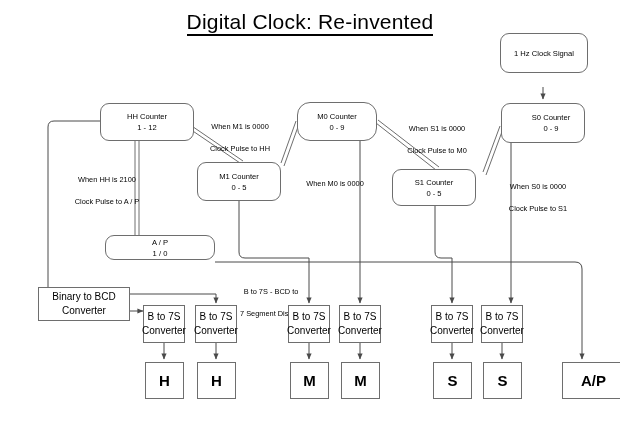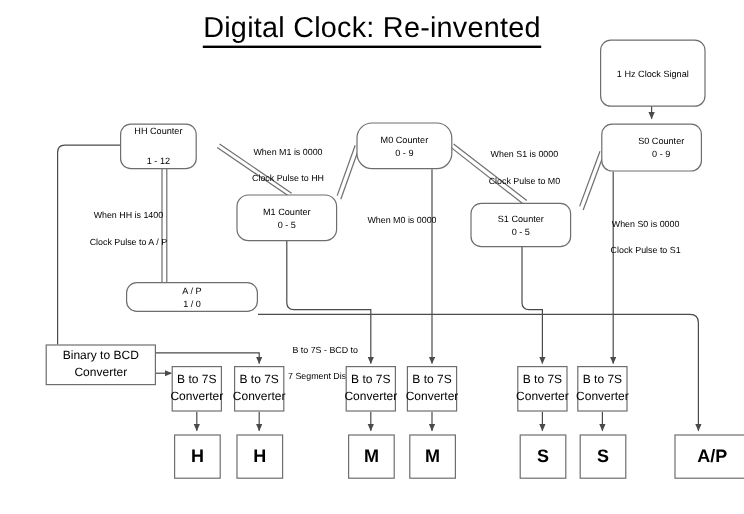--- a/index.html
+++ b/index.html
@@ -3,21 +3,21 @@
 <meta charset="utf-8">
 <style>
   html,body{margin:0;padding:0;background:#ffffff;}
   body{width:620px;height:428px;overflow:hidden;
        font-family:"Liberation Sans","DejaVu Sans",sans-serif;
        color:#000;position:relative;}
   #stage{position:relative;width:620px;height:428px;}
   svg#wires{position:absolute;left:0;top:0;width:620px;height:428px;}
 
   .ttl{position:absolute;left:0;top:10px;width:620px;text-align:center;
-       font-size:24px;font-weight:400;letter-spacing:.2px;}
+       font-size:21px;font-weight:400;letter-spacing:.2px;}
   .ttl span{border-bottom:2px solid #000;padding-bottom:1px;}
 
   .node{position:absolute;box-sizing:border-box;display:flex;
         flex-direction:column;align-items:center;justify-content:center;
         text-align:center;background:#fff;}
   .rnd{border:1px solid #6e6e6e;border-radius:9px;font-size:7.6px;line-height:1.45;}
   .sq{border:1px solid #6e6e6e;font-size:10px;line-height:1.45;}
   .disp{border:1px solid #6e6e6e;font-size:15px;font-weight:bold;}
   .lbl{position:absolute;font-size:7.4px;line-height:1.5;text-align:center;
        white-space:pre-line;}
@@ -71,30 +71,30 @@
 
       <path d="M164,343 L164,359" stroke="#4a4a4a" marker-end="url(#ah)"></path>
       <path d="M216,343 L216,359" stroke="#4a4a4a" marker-end="url(#ah)"></path>
       <path d="M309,343 L309,359" stroke="#4a4a4a" marker-end="url(#ah)"></path>
       <path d="M360,343 L360,359" stroke="#4a4a4a" marker-end="url(#ah)"></path>
       <path d="M452,343 L452,359" stroke="#4a4a4a" marker-end="url(#ah)"></path>
       <path d="M502,343 L502,359" stroke="#4a4a4a" marker-end="url(#ah)"></path>
     </g>
   </svg>
 
-  <div class="node rnd" style="left:500px;top:33px;width:88px;height:56px;">
+  <div class="node rnd" style="left:500px;top:33px;width:88px;height:40px;">
     <div>1 Hz Clock Signal</div>
   </div>
 
-  <div class="node rnd" style="left:100px;top:103px;width:64px;height:38px;justify-content:space-between;">
+  <div class="node rnd" style="left:100px;top:103px;width:94px;height:38px;">
     <div>HH Counter</div>
     <div>1 - 12</div>
   </div>
 
-  <div class="node rnd" style="left:197px;top:162px;width:84px;height:39px;border-radius:10px;">
+  <div class="node rnd" style="left:197px;top:162px;width:84px;height:39px;">
     <div>M1 Counter</div>
     <div>0 - 5</div>
   </div>
 
   <div class="node rnd" style="left:297px;top:102px;width:80px;height:39px;border-radius:13px;">
     <div>M0 Counter</div>
     <div>0 - 9</div>
   </div>
 
   <div class="node rnd" style="left:392px;top:169px;width:84px;height:37px;">
@@ -125,21 +125,21 @@
     <div>When S1 is 0000</div>
     <div>Clock Pulse to M0</div>
   </div>
 
   <div class="lbl" style="left:486px;top:170px;width:104px;">
     <div>When S0 is 0000</div>
     <div>Clock Pulse to S1</div>
   </div>
 
   <div class="lbl" style="left:52px;top:163px;width:110px;">
-    <div>When HH is 1400</div>
+    <div>When HH is 2100</div>
     <div>Clock Pulse to A / P</div>
   </div>
 
   <div class="lbl" style="left:216px;top:275px;width:110px;">
     <div>B to 7S - BCD to</div>
     <div>7 Segment Display</div>
   </div>
 
   <div class="node sq" style="left:38px;top:287px;width:92px;height:34px;">
     <div>Binary to BCD</div>

